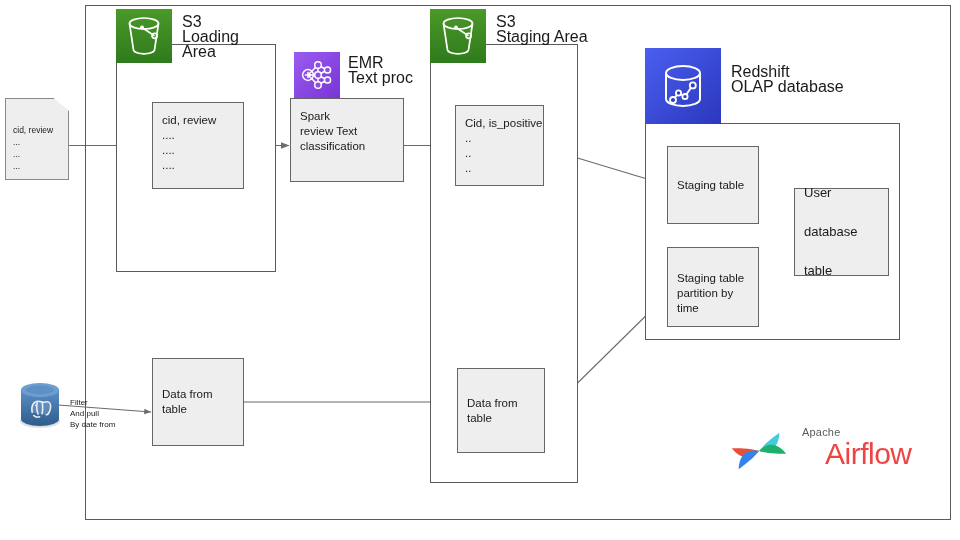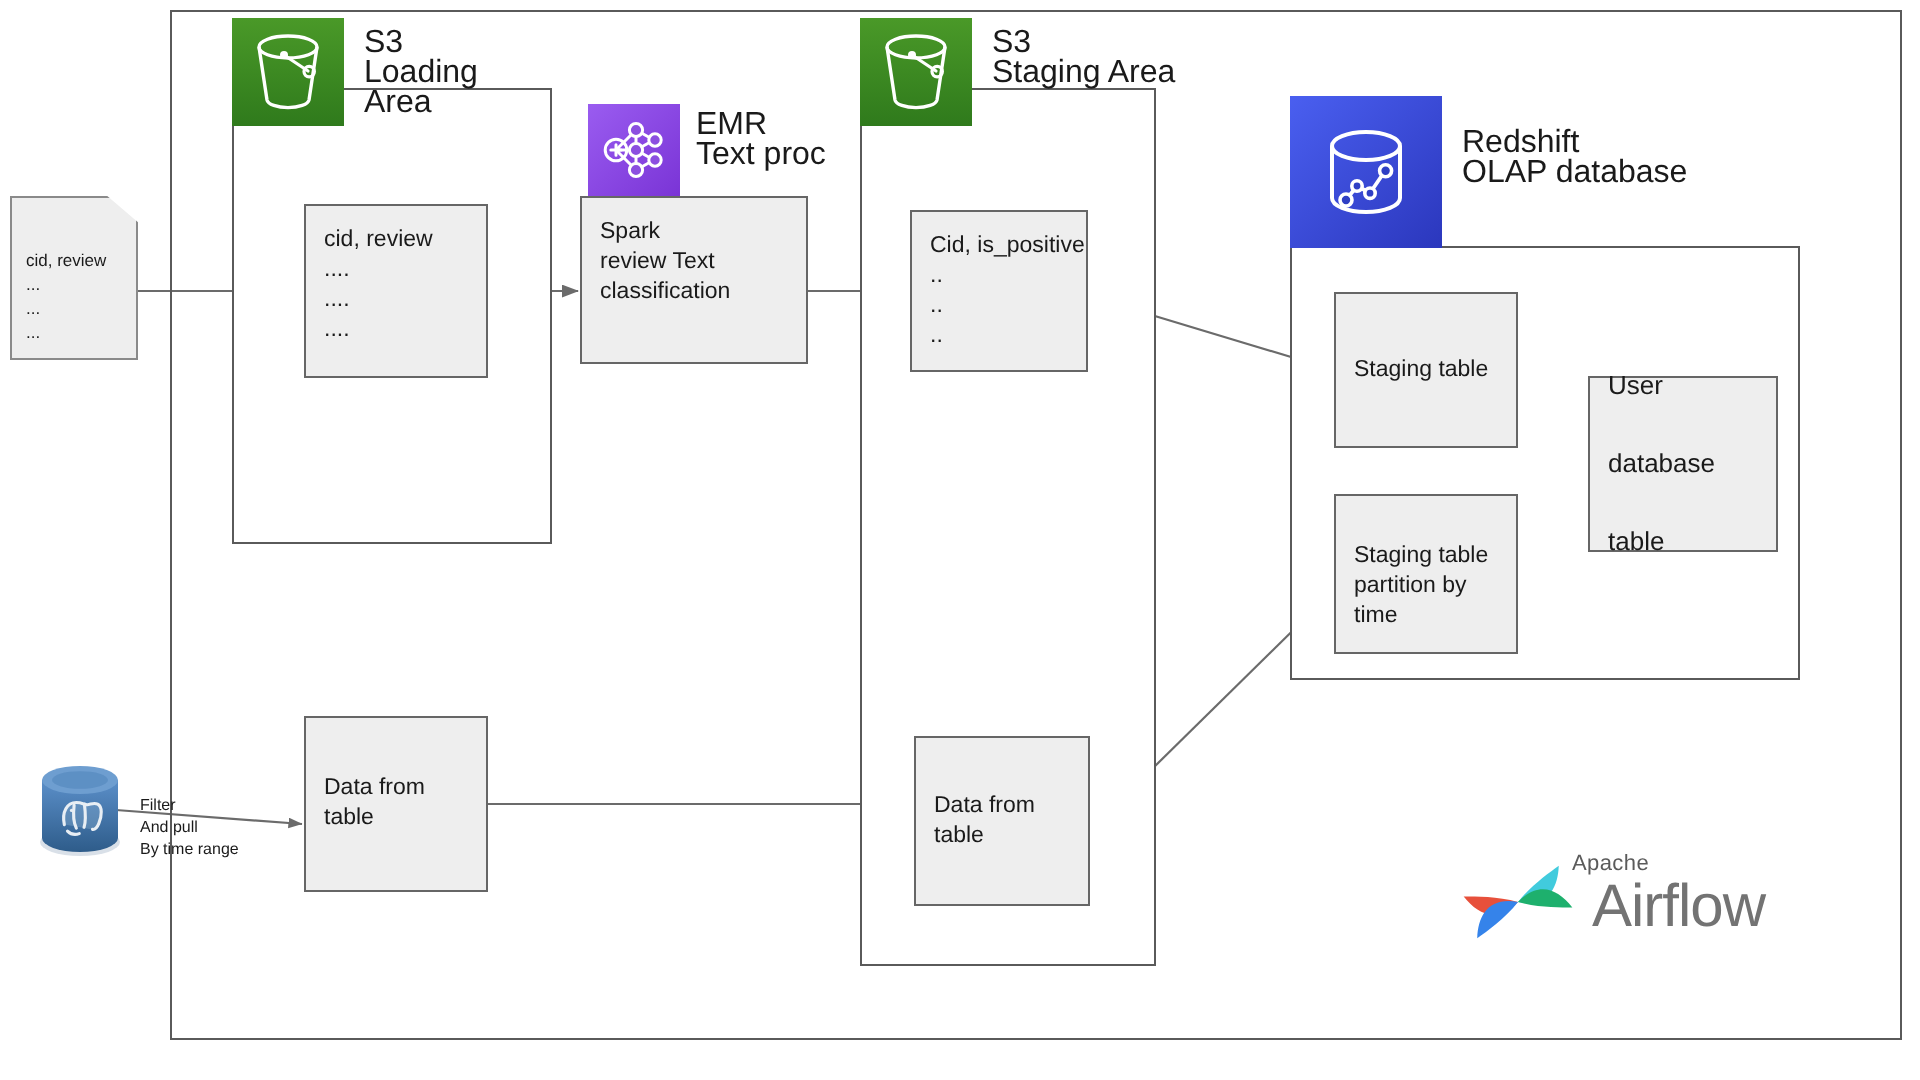--- a/index.html
+++ b/index.html
@@ -28,21 +28,21 @@
 
   
   .svc-icon{display:block;}
   .svc-label{font-size:16px;line-height:15px;color:#1a1a1a;white-space:pre-line;}
 
   
   .edge-label{font-size:8px;line-height:11px;color:#1a1a1a;white-space:pre-line;}
 
   
   .af-apache{font-size:11px;color:#5b5b5b;letter-spacing:.2px;}
-  .af-airflow{font-size:30px;color:#737373;line-height:31px;letter-spacing:-.5px;}
+  .af-airflow{font-size:30px;color:#ef4444;line-height:31px;letter-spacing:-.5px;margin-left:29px;}
 
   svg{display:block;overflow:visible;}
 </style>
 </head>
 <body>
 
 <div id="canvas">
 
   <svg class="abs" style="left:0;top:0;width:960px;height:540px;">
     <defs>
@@ -112,21 +112,21 @@
         <path d="M-8.5,2.5 c-1.5,-7 1.5,-12 6.5,-12 c3,0 4.5,1.2 6,1.2 c1.6,0 3.4,-1.4 5.6,-0.3 c2.6,1.3 2.4,6.3 0.6,10.6 c-1,2.4 -2.3,3.3 -3.4,3.1" fill="#8fb4d4" fill-opacity=".35"></path>
         <path d="M-3.2,-8 c-0.6,5 -0.2,9.6 1.2,12.4"></path>
         <path d="M2.4,-8.6 c0.6,4.6 0.8,9.4 -0.2,12.6"></path>
         <path d="M-6.8,6 c1.6,1.6 4.2,2.2 6.4,1.4"></path>
         <circle cx="-4.6" cy="-5.2" r=".9" fill="#e8eef4" stroke="none"></circle>
       </g>
     </svg>
   </div>
   <div class="abs edge-label" style="left:70px;top:397px;width:86px;">Filter
 And pull
-By time range</div>
+By date from</div>
 
   <div class="abs group-box" style="left:116px;top:44px;width:160px;height:228px;"></div>
 
   <div class="abs" style="left:116px;top:9px;width:160px;height:46px;">
     <svg class="abs svc-icon" style="left:0;top:0;" width="56" height="54" viewBox="0 0 56 54">
       <rect x="0" y="0" width="56" height="54" fill="url(#s3Grad)"></rect>
       <g fill="none" stroke="#ffffff" stroke-width="1.7" stroke-linejoin="round">
         <ellipse cx="28" cy="14.5" rx="14.5" ry="5.5"></ellipse>
         <path d="M13.5,14.5 L17.5,41 c0.4,2.2 5.2,3.8 10.5,3.8 c5.3,0 10.1,-1.6 10.5,-3.8 L42.5,14.5"></path>
       </g>
@@ -248,17 +248,17 @@
 
   <div class="abs" style="left:726px;top:418px;width:170px;height:66px;">
     <svg class="abs" style="left:0;top:0;" width="66" height="66" viewBox="0 0 66 66">
       <g opacity=".88">
         <path d="M33,33 C24,27 14,24 8,22 C12,33 20,40 33,33 Z" fill="#e43921" transform="rotate(-18 33 33)"></path>
         <path d="M33,33 C42,27 52,24 58,22 C54,33 46,40 33,33 Z" fill="#27c4d9" transform="rotate(-18 33 33)"></path>
         <path d="M33,33 C24,39 14,42 8,44 C12,33 20,26 33,33 Z" fill="#1a73e8" transform="rotate(-18 33 33)"></path>
         <path d="M33,33 C42,39 52,42 58,44 C54,33 46,26 33,33 Z" fill="#00a65a" transform="rotate(-18 33 33)"></path>
       </g>
     </svg>
-    <div class="abs af-apache" style="left:60px;top:8px;">Apache</div>
+    <div class="abs af-apache" style="left:76px;top:8px;">Apache</div>
     <div class="abs af-airflow" style="left:70px;top:20px;">Airflow</div>
   </div>
 
 </div>
 
 </body></html>

